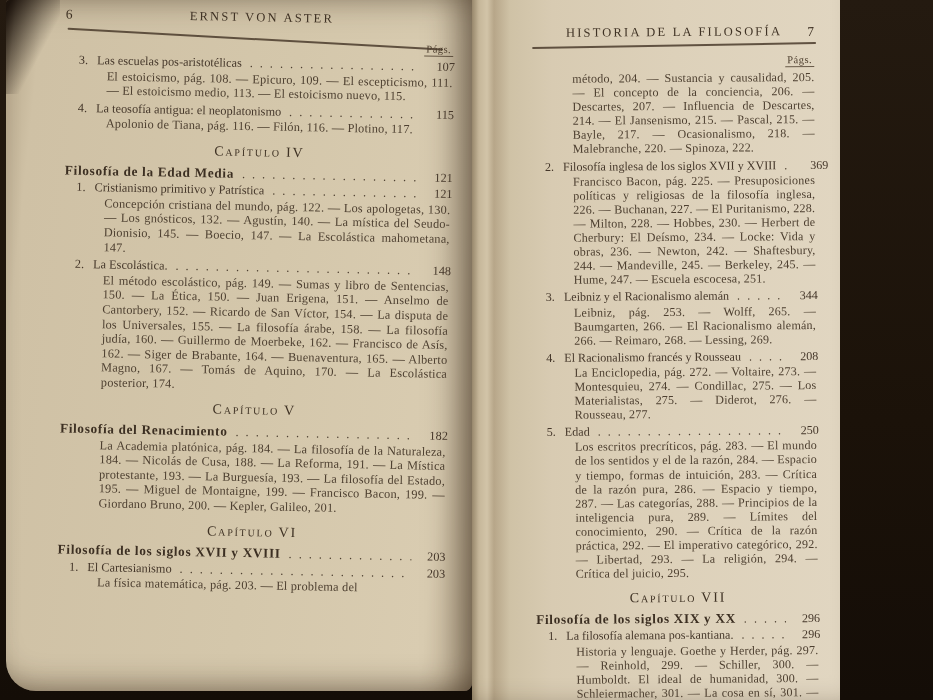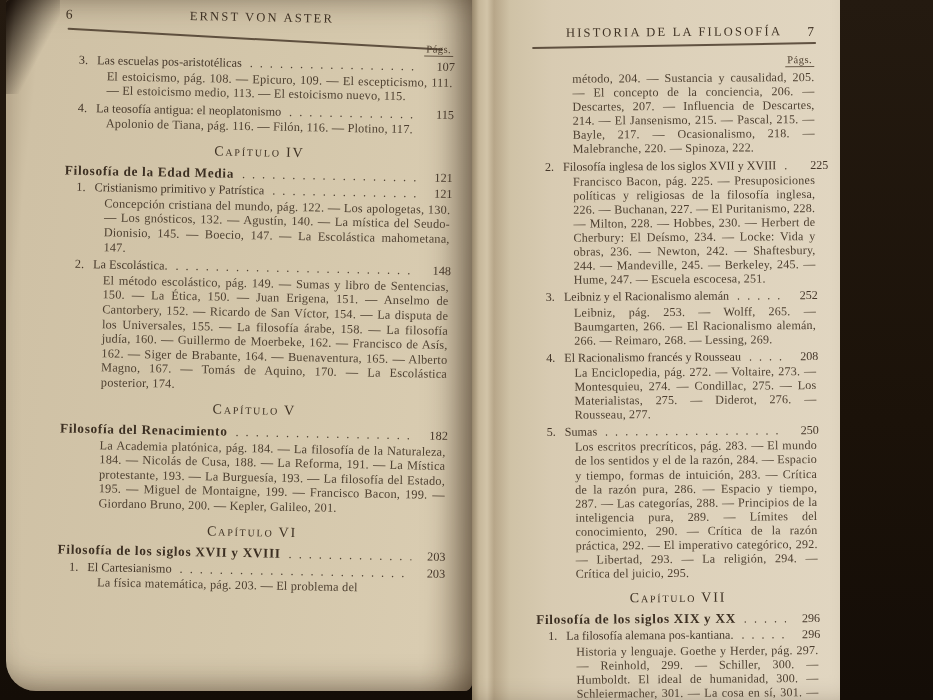--- a/index.html
+++ b/index.html
@@ -173,40 +173,40 @@
         <span class="folio folio-right">7</span>
       </div>
       <div class="header-rule rule-right"></div>
       <div class="pags">Págs.</div>
       <div class="blocks" id="right-blocks">
           <div class="detail detail-cont">método, 204. — Sustancia y causalidad, 205. — El concepto de la conciencia, 206. — Descartes, 207. — Influencia de Descartes, 214. — El Jansenismo, 215. — Pascal, 215. — Bayle, 217. — Ocasionalismo, 218. — Malebranche, 220. — Spinoza, 222.</div>
           <div class="toc-row entry-row">
             <span class="entry-num">2.</span>
             <span class="entry-title">Filosofía inglesa de los siglos XVII y XVIII</span>
             <span class="leader">............................................................</span>
-            <span class="page-num">225</span>
+            <span class="page-num">369</span>
           </div>
           <div class="detail">Francisco Bacon, pág. 225. — Presuposiciones políticas y religiosas de la filosofía inglesa, 226. — Buchanan, 227. — El Puritanismo, 228. — Milton, 228. — Hobbes, 230. — Herbert de Cherbury: El Deísmo, 234. — Locke: Vida y obras, 236. — Newton, 242. — Shaftesbury, 244. — Mandeville, 245. — Berkeley, 245. — Hume, 247. — Escuela escocesa, 251.</div>
           <div class="toc-row entry-row">
             <span class="entry-num">3.</span>
             <span class="entry-title">Leibniz y el Racionalismo alemán</span>
             <span class="leader">............................................................</span>
-            <span class="page-num">252</span>
+            <span class="page-num">344</span>
           </div>
           <div class="detail">Leibniz, pág. 253. — Wolff, 265. — Baumgarten, 266. — El Racionalismo alemán, 266. — Reimaro, 268. — Lessing, 269.</div>
           <div class="toc-row entry-row">
             <span class="entry-num">4.</span>
             <span class="entry-title">El Racionalismo francés y Rousseau</span>
             <span class="leader">............................................................</span>
             <span class="page-num">208</span>
           </div>
           <div class="detail">La Enciclopedia, pág. 272. — Voltaire, 273. — Montesquieu, 274. — Condillac, 275. — Los Materialistas, 275. — Diderot, 276. — Rousseau, 277.</div>
           <div class="toc-row entry-row">
             <span class="entry-num">5.</span>
-            <span class="entry-title">Sumas</span>
+            <span class="entry-title">Edad</span>
             <span class="leader">............................................................</span>
             <span class="page-num">250</span>
           </div>
           <div class="detail">Los escritos precríticos, pág. 283. — El mundo de los sentidos y el de la razón, 284. — Espacio y tiempo, formas de intuición, 283. — Crítica de la razón pura, 286. — Espacio y tiempo, 287. — Las categorías, 288. — Principios de la inteligencia pura, 289. — Límites del conocimiento, 290. — Crítica de la razón práctica, 292. — El imperativo categórico, 292. — Libertad, 293. — La religión, 294. — Crítica del juicio, 295.</div>
           <div class="chapter-heading">Capítulo VII</div>
           <div class="toc-row chapter-title-row">
             <span class="ct-title">Filosofía de los siglos XIX y XX</span>
             <span class="leader">............................................................</span>
             <span class="page-num">296</span>
           </div>

